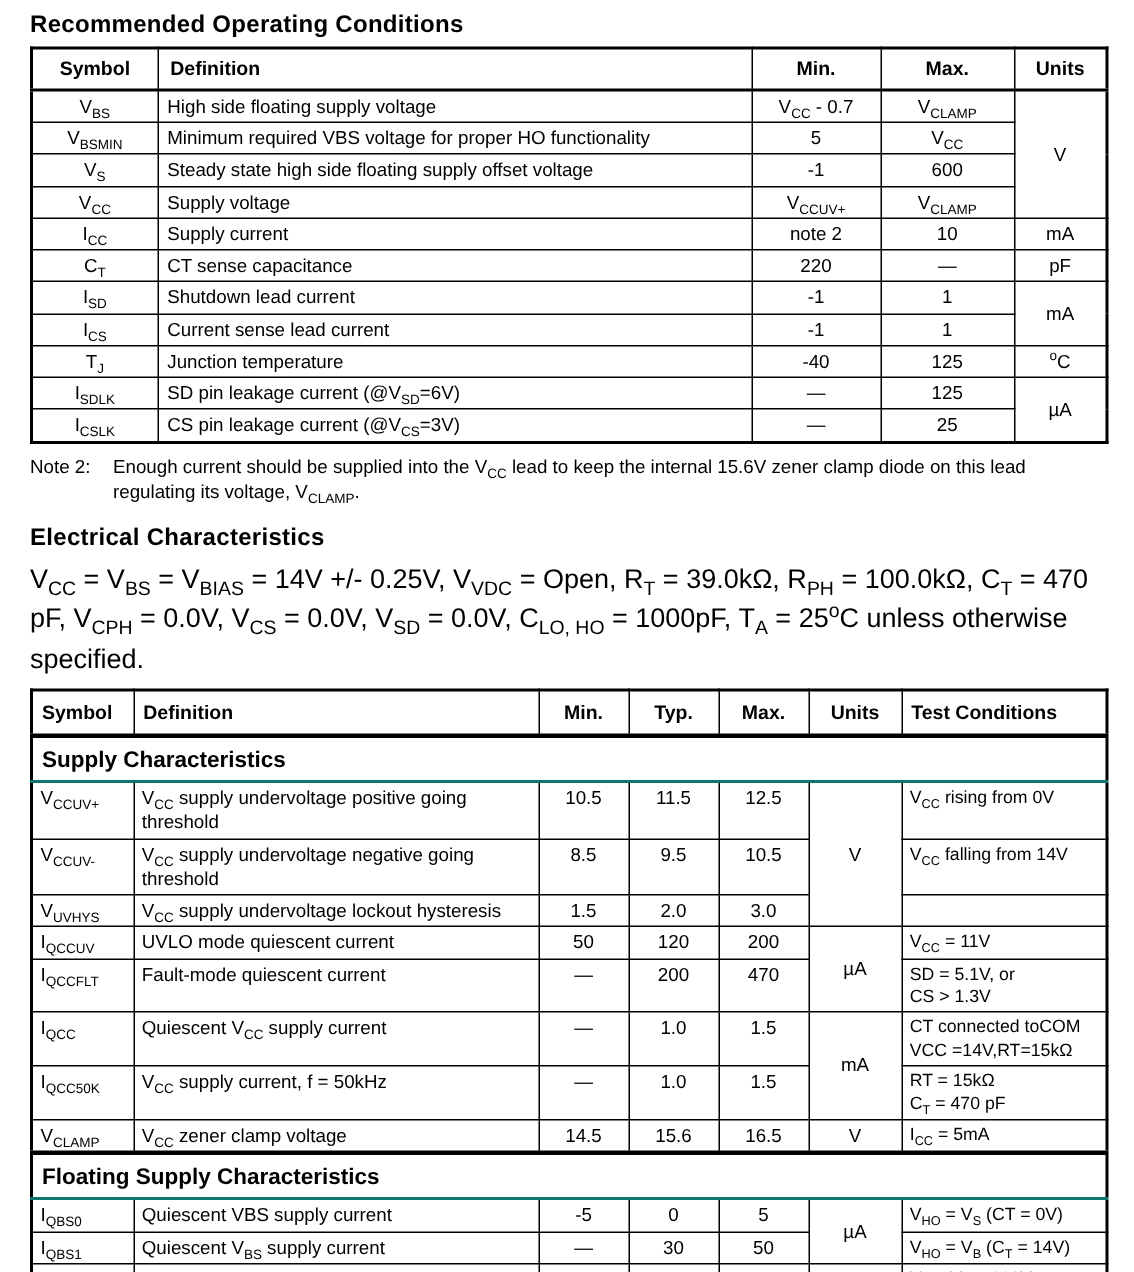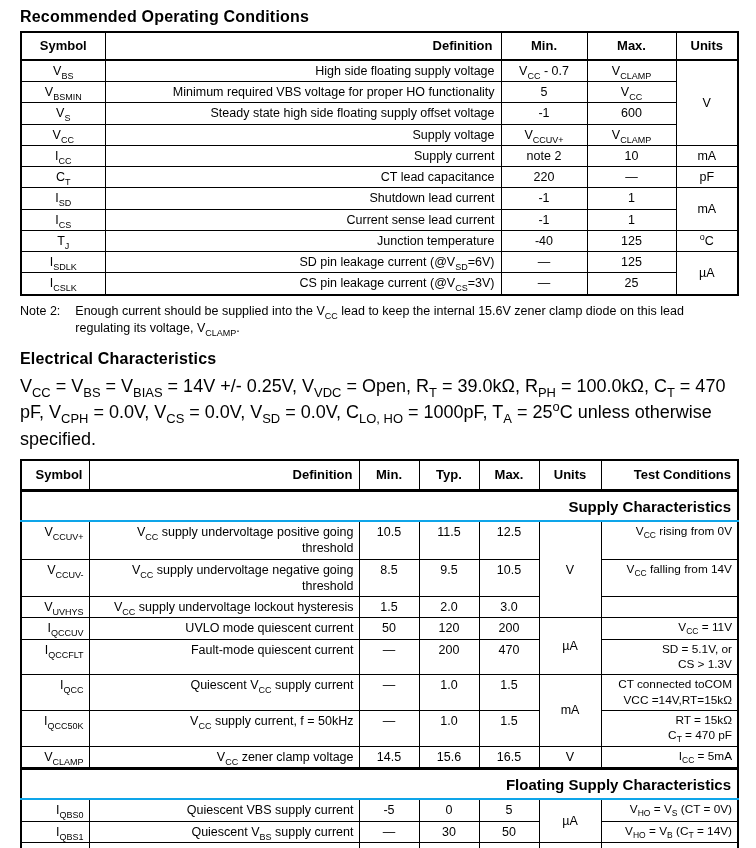--- a/index.html
+++ b/index.html
@@ -20,24 +20,24 @@
   th,td{border:1px solid #000;line-height:1.3;overflow:hidden;}
   th{font-size:13px;font-weight:700;padding:5px 8px 4px;vertical-align:middle;}
   td{font-size:12.5px;padding:2px 6px;white-space:pre-line;}
   .t1 td{vertical-align:middle;}
   .t1 thead tr{border-bottom:2px solid #000;}
   .t2 thead tr{border-bottom:3px solid #000;}
   .t2 th{padding:6px 6px 5px;}
   .t2 td{vertical-align:top;padding:2px 5px;}
   .t2 td.col-5{vertical-align:middle;}
   .t2 td.col-6{font-size:11.8px;}
-  tr.section-row{border-top:3px solid #000;border-bottom:2px solid #0ea5e9;}
+  tr.section-row{border-top:3px solid #000;border-bottom:2px solid #0f766e;}
   td.section-cell{font-size:15px;font-weight:700;padding:5px 6px 4px;vertical-align:middle;}
   .al-c{text-align:center;}
-  .al-l{text-align:right;}
+  .al-l{text-align:left;}
   sub,sup{font-size:0.72em;line-height:0;}
 </style>
 </head>
 <body>
 
 <div class="page">
 
   <h1>Recommended Operating Conditions</h1>
 
 
@@ -86,21 +86,21 @@
         </tr>
         <tr>
           <td class="col-0 al-c">I<sub>CC</sub></td>
           <td class="col-1 al-l">Supply current</td>
           <td class="col-2 al-c">note 2</td>
           <td class="col-3 al-c">10</td>
           <td class="col-4 al-c">mA</td>
         </tr>
         <tr>
           <td class="col-0 al-c">C<sub>T</sub></td>
-          <td class="col-1 al-l">CT lead capacitance</td>
+          <td class="col-1 al-l">CT sense capacitance</td>
           <td class="col-2 al-c">220</td>
           <td class="col-3 al-c">—</td>
           <td class="col-4 al-c">pF</td>
         </tr>
         <tr>
           <td class="col-0 al-c">I<sub>SD</sub></td>
           <td class="col-1 al-l">Shutdown lead current</td>
           <td class="col-2 al-c">-1</td>
           <td class="col-3 al-c">1</td>
           <td rowspan="2" class="col-4 al-c">mA</td>

